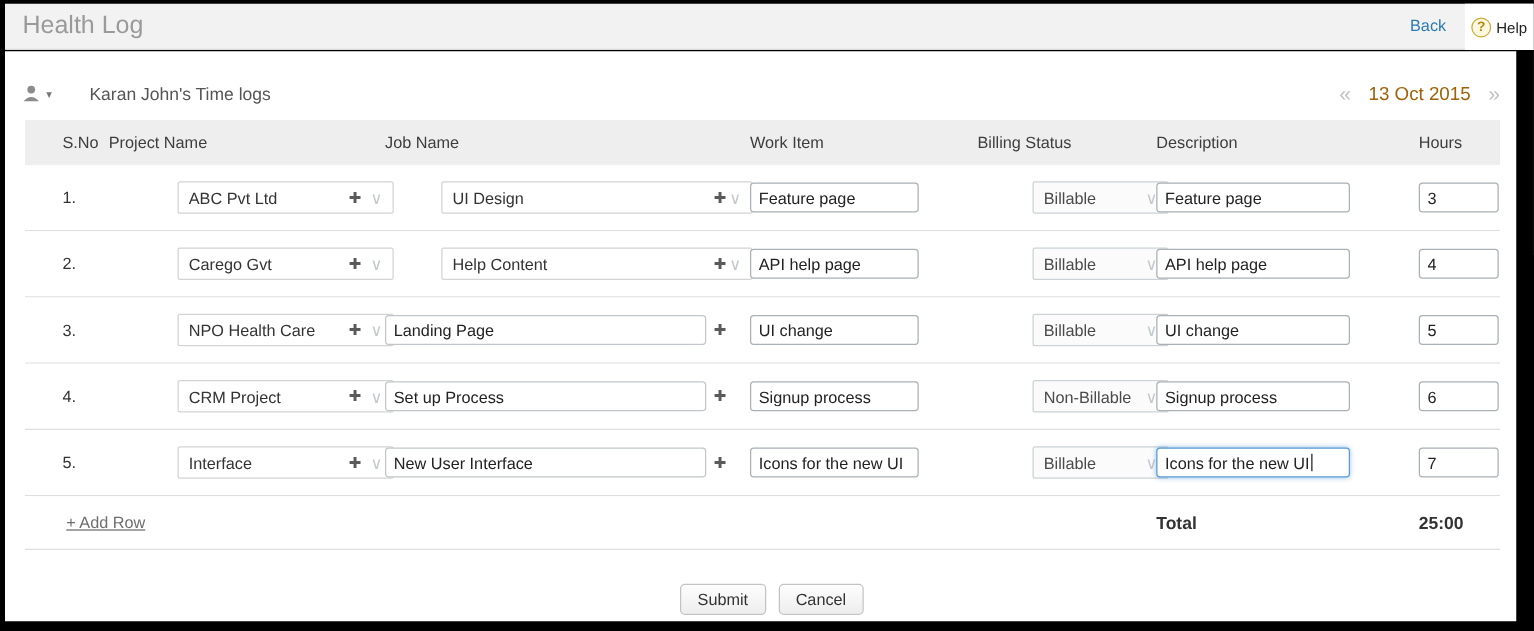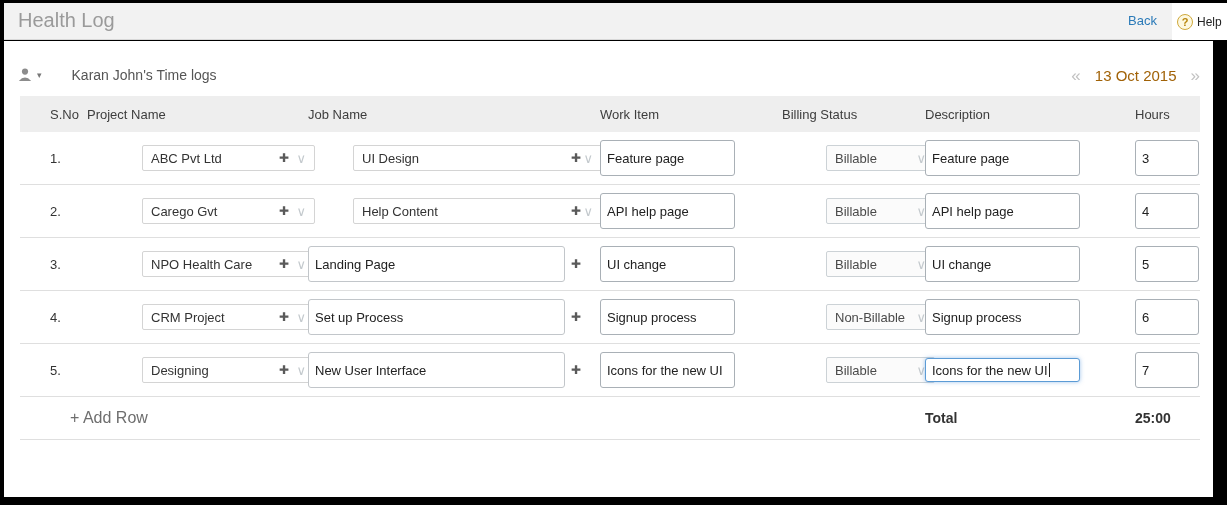--- a/index.html
+++ b/index.html
@@ -54,36 +54,36 @@
   .c-job     { left:288px; width:249px; }
   .c-jobtxt  { left:288px; }
   .c-plus2   { left:549px; width:14px; text-align:center; }
   .c-work    { left:580px; }
   .c-billing { left:761px; width:109px; }
   .c-desc    { left:905px; }
   .c-hours   { left:1115px; }
 
   .plus { font-size:12px; color:#5a5a5a; cursor:pointer; display:inline-block; }
 
-  input.input { height:36px; border:1px solid #a9b0b6; border-radius:3px; padding:0 6px;
+  input.input { height:24px; border:1px solid #a9b0b6; border-radius:3px; padding:0 6px;
                 font-size:13px; color:#222; font-family:inherit; background:#fff; }
   input.input.job  { width:257px; border-color:#c2c6ca; }
   input.input.work { width:135px; }
   input.input.desc { width:155px; }
   input.input.hours{ width:64px; }
 
   .fake-input { height:24px; width:155px; border:1px solid #5b9bd5; border-radius:3px;
                 padding:0 6px; font-size:13px; color:#222; background:#fff;
                 display:flex; align-items:center;
                 box-shadow:0 0 4px rgba(82,148,219,0.55); }
   .cursor-bar { display:inline-block; width:1px; height:14px; background:#222; margin-left:1px; }
 
   .tfoot { position:relative; height:43px; border-bottom:1px solid #dfdfdf; background:#fff; }
   .add-row { position:absolute; left:33px; top:50%; transform:translateY(-50%);
-             font-size:16px; color:#6e6e6e; cursor:pointer;margin-left:17px; }
+             font-size:13px; color:#6e6e6e; text-decoration:underline; cursor:pointer; }
   .total-label { position:absolute; left:905px; top:50%; transform:translateY(-50%);
                  font-size:14px; font-weight:bold; color:#333; }
   .total-value { position:absolute; left:1115px; top:50%; transform:translateY(-50%);
                  font-size:14px; font-weight:bold; color:#333; }
 
   
   .actions { position:absolute; left:18px; right:0; top:426px; display:flex;
              justify-content:center; gap:10px; }
   .btn { height:25px; padding:0 13px; font-size:13px; color:#333; font-family:inherit;
          background:linear-gradient(#fefefe,#ededed); border:1px solid #c3c3c3;
@@ -206,21 +206,21 @@
         <span>Non-Billable</span>
         <span class="chev">∨</span>
       </div>
       <input class="cell input desc c-desc" value="Signup process" style="">
       <input class="cell input hours c-hours" value="6" style="">
     </div>
 
     <div class="trow">
       <span class="cell sno">5.</span>
       <div class="cell sel c-project">
-        <span>Designing</span>
+        <span>Interface</span>
         <span class="chev">∨</span>
       </div>
       <span class="cell plus c-plus1">✚</span>
       <input class="cell input job c-jobtxt" value="New User Interface" style="">
       <span class="cell plus c-plus2">✚</span>
       <input class="cell input work c-work" value="Icons for the new UI" style="">
       <div class="cell sel billing c-billing">
         <span>Billable</span>
         <span class="chev">∨</span>
       </div>
@@ -231,14 +231,18 @@
       <input class="cell input hours c-hours" value="7" style="">
     </div>
 
     <div class="tfoot">
       <span class="add-row">+ Add Row</span>
       <span class="total-label">Total</span>
       <span class="total-value">25:00</span>
     </div>
   </div>
 
+  <div class="actions">
+    <button class="btn">Submit</button>
+    <button class="btn">Cancel</button>
+  </div>
 
 </div>
 
 </body></html>

